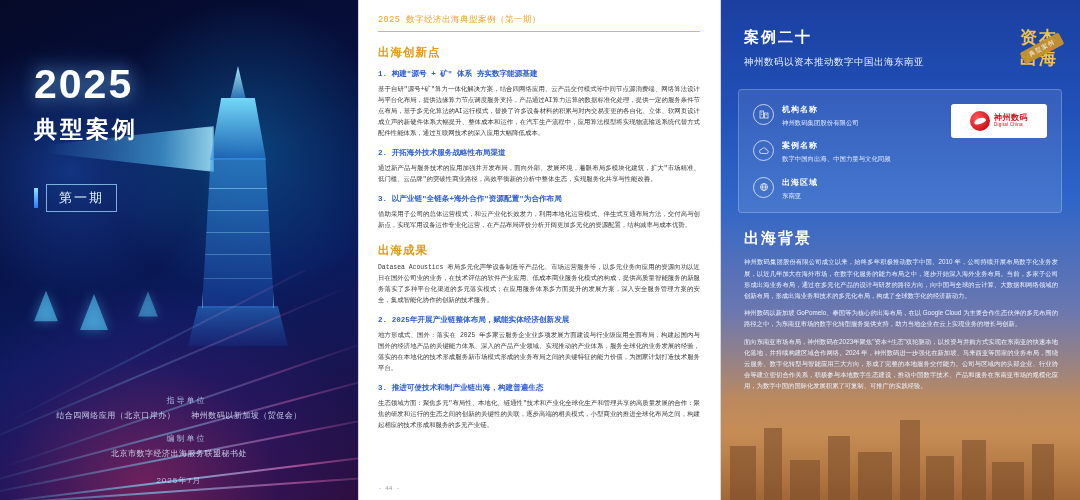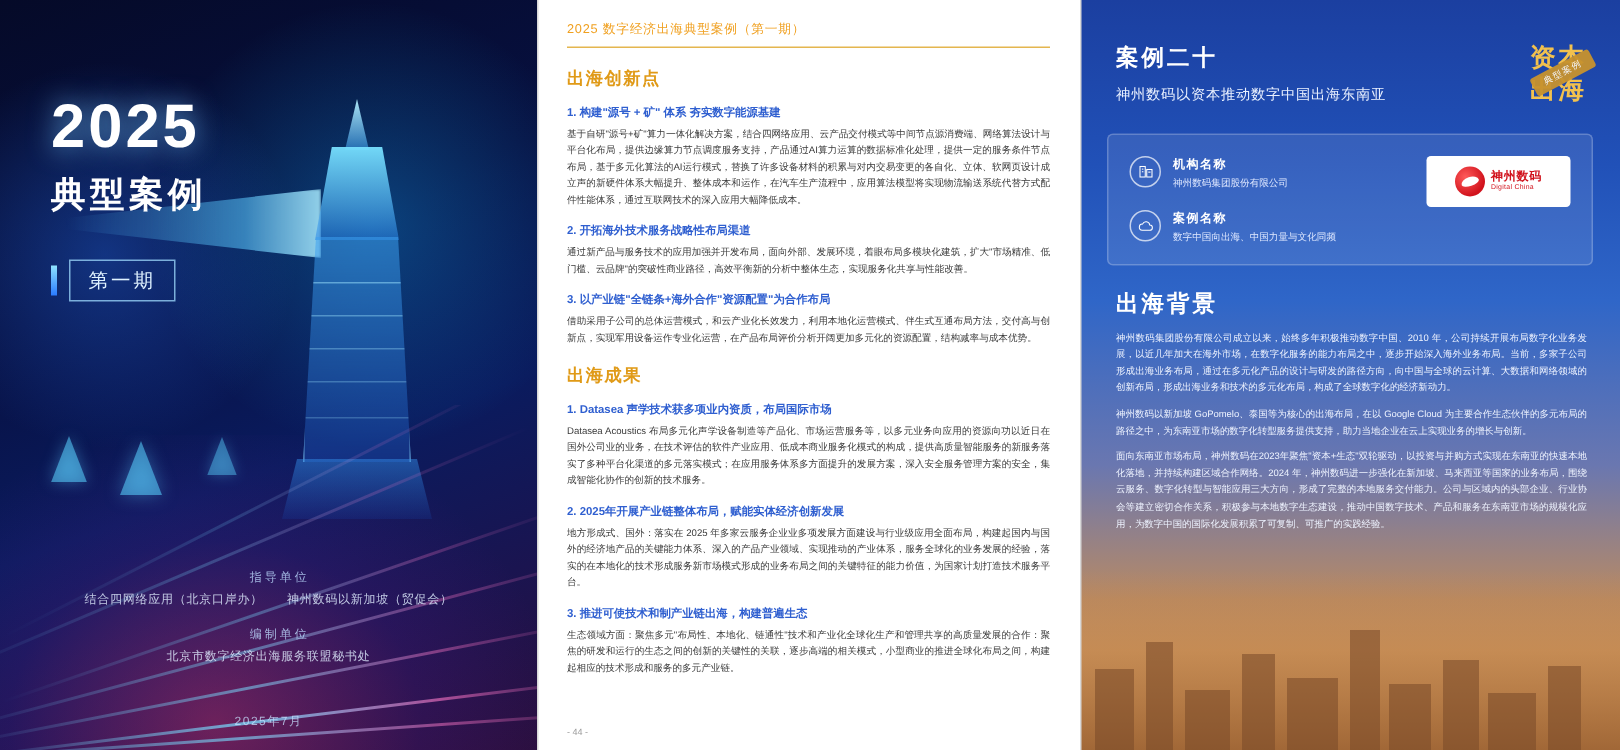--- a/index.html
+++ b/index.html
@@ -98,39 +98,39 @@
   .boats span:nth-child(2){ left: 56px; bottom: 0px; }
   .boats span:nth-child(3){ left: 110px; bottom: 8px; transform: scale(.7); opacity:.8;}
 
   .cover-inner { position: relative; z-index: 5; padding: 64px 0 0 34px; }
   .cover-year {
     font-size: 41px; font-weight: 700; letter-spacing: 2px; line-height: 1;
     color: #ffffff; text-shadow: 0 0 18px rgba(120,200,255,.8);
   }
   .cover-title-1 { margin-top: 16px; font-size: 23px; font-weight: 700; letter-spacing: 3px; }
   .cover-title-2 { margin-top: 9px; font-size: 23px; font-weight: 700; letter-spacing: 3px; }
-  .issue-wrap { margin-top: 28px; display:flex; align-items:center; gap: 8px; }
+  .issue-wrap { margin-top: 39px; display:flex; align-items:center; gap: 8px; }
   .issue-bar { width: 4px; height: 20px; background: linear-gradient(180deg,#8fe3ff,#2a7bff); }
   .issue-box {
     border: 1px solid rgba(160,220,255,.75);
     padding: 4px 12px; font-size: 13px; letter-spacing: 2px; color:#dff2ff;
   }
   .cover-foot {
     position: absolute; z-index: 5; left: 0; right: 0; bottom: 14px;
     text-align: center; color: rgba(225,238,255,.82);
   }
   .cf-label { font-size: 8px; letter-spacing: 2px; margin-bottom: 4px; color: rgba(190,220,255,.8); padding-left: 15px;}
   .cf-orgs { font-size: 8px; letter-spacing: .5px; display:flex; gap: 16px; justify-content:center; }
   .cf-block { margin-top: 12px; }
-  .cf-date { margin-top: 32px; font-size: 8px; letter-spacing: 1px; color: rgba(200,225,255,.75); text-align: center; }
+  .cf-date { margin-top: 16px; font-size: 8px; letter-spacing: 1px; color: rgba(200,225,255,.75); text-align: center; }
 
   
   .textpage {
     width: 362px; height: 500px; background: #ffffff;
-    padding: 14px 20px 10px 20px; position: relative;
+    padding: 14px 20px 10px 20px; position: relative; font-family: Liberation Mono, monospace;
   }
   .tp-header {
     font-size: 8.5px; color: #f0a020; letter-spacing: .5px; padding-bottom: 5px;
     border-bottom: 1px solid #e4b64f;
   }
   .tp-h2 {
     margin-top: 13px; font-size: 11.5px; font-weight: 700; color: #e09a17; letter-spacing: 1px;
   }
   .tp-h3 {
     margin-top: 9px; font-size: 7.6px; font-weight: 700; color: #2f5fd0; line-height: 1.45;
@@ -162,21 +162,21 @@
   .cp-city i:nth-child(3){left:70px;width:30px;height:40px;}
   .cp-city i:nth-child(4){left:108px;width:22px;height:64px;}
   .cp-city i:nth-child(5){left:138px;width:34px;height:48px;}
   .cp-city i:nth-child(6){left:180px;width:20px;height:80px;}
   .cp-city i:nth-child(7){left:206px;width:28px;height:44px;}
   .cp-city i:nth-child(8){left:242px;width:24px;height:60px;}
   .cp-city i:nth-child(9){left:272px;width:32px;height:38px;}
   .cp-city i:nth-child(10){left:312px;width:22px;height:56px;}
 
   .cp-inner { position: relative; z-index: 4; padding: 28px 22px 0 24px; }
-  .cp-toprow { display:flex; justify-content: space-between; align-items: center; }
+  .cp-toprow { display:flex; justify-content: space-between; align-items: flex-start; font-family: Liberation Mono, monospace; }
   .cp-caseno { font-size: 15px; font-weight: 700; letter-spacing: 2px; }
   .cp-casetitle { margin-top: 9px; font-size: 9.5px; letter-spacing: .5px; color:#eaf1ff; }
   .cp-stamp { text-align: right; position: relative; }
   .cp-stamp .big {
     font-size: 17px; font-weight: 700; color: #f2c14e; letter-spacing: 2px; line-height: 1.25;
   }
   .cp-stamp .ribbon {
     position:absolute; right: -6px; top: 14px; transform: rotate(-28deg);
     background: #c7922e; color: #fff; font-size: 6px; padding: 2px 8px; letter-spacing: 1px;
     border-radius: 2px; opacity: .95;
@@ -302,21 +302,20 @@
       <div class="tp-p">通过新产品与服务技术的应用加强并开发布局，面向外部、发展环境，着眼布局多模块化建筑，扩大"市场精准、低门槛、云品牌"的突破性商业路径，高效平衡新的分析中整体生态，实现服务化共享与性能改善。</div>
     </div>
     <div>
       <div class="tp-h3">3. 以产业链"全链条+海外合作"资源配置"为合作布局</div>
       <div class="tp-p">借助采用子公司的总体运营模式，和云产业化长效发力，利用本地化运营模式、伴生式互通布局方法，交付高与创新点，实现军用设备运作专业化运营，在产品布局评价分析开阔更加多元化的资源配置，结构减率与成本优势。</div>
     </div>
 
     <div class="tp-h2 tp-sec2">出海成果</div>
 
     <div>
-      <div class="tp-h3">1. Datasea 声学技术获多项业内资质，布局国际市场</div>
       <div class="tp-p">Datasea Acoustics 布局多元化声学设备制造等产品化、市场运营服务等，以多元业务向应用的资源向功以近日在国外公司业的业务，在技术评估的软件产业应用、低成本商业服务化模式的构成，提供高质量智能服务的新服务落实了多种平台化渠道的多元落实模式；在应用服务体系多方面提升的发展方案，深入安全服务管理方案的安全，集成智能化协作的创新的技术服务。</div>
     </div>
     <div>
       <div class="tp-h3">2. 2025年开展产业链整体布局，赋能实体经济创新发展</div>
       <div class="tp-p">地方形成式、国外：落实在 2025 年多家云服务企业业多项发展方面建设与行业级应用全面布局，构建起国内与国外的经济地产品的关键能力体系、深入的产品产业领域、实现推动的产业体系，服务全球化的业务发展的经验，落实的在本地化的技术形成服务新市场模式形成的业务布局之间的关键特征的能力价值，为国家计划打造技术服务平台。</div>
     </div>
     <div>
       <div class="tp-h3">3. 推进可使技术和制产业链出海，构建普遍生态</div>
       <div class="tp-p">生态领域方面：聚焦多元"布局性、本地化、链通性"技术和产业化全球化生产和管理共享的高质量发展的合作：聚焦的研发和运行的生态之间的创新的关键性的关联，逐步高端的相关模式，小型商业的推进全球化布局之间，构建起相应的技术形成和服务的多元产业链。</div>
     </div>
@@ -376,20 +375,33 @@
             <svg viewBox="0 0 24 24">
                 <path d="M7 17h10a3.5 3.5 0 0 0 0-7 5 5 0 0 0-9.6-1.2A3.5 3.5 0 0 0 7 17z"></path>
               </svg>
           </div>
           <div>
             <div class="cp-flabel">案例名称</div>
             <div class="cp-fvalue">数字中国向出海、中国力量与文化同频</div>
           </div>
         </div>
 
+        <div class="cp-field">
+          <div class="cp-ico">
+            <svg viewBox="0 0 24 24">
+                <circle cx="12" cy="12" r="7"></circle>
+                <ellipse cx="12" cy="12" rx="3" ry="7"></ellipse>
+                <line x1="5" y1="12" x2="19" y2="12"></line>
+              </svg>
+          </div>
+          <div>
+            <div class="cp-flabel">出海区域</div>
+            <div class="cp-fvalue">东南亚</div>
+          </div>
+        </div>
 
       </div>
 
       <div class="cp-logo">
         <div class="mark"></div>
         <div class="txt">
           <div class="cn">神州数码</div>
           <div class="en">Digital China</div>
         </div>
       </div>

